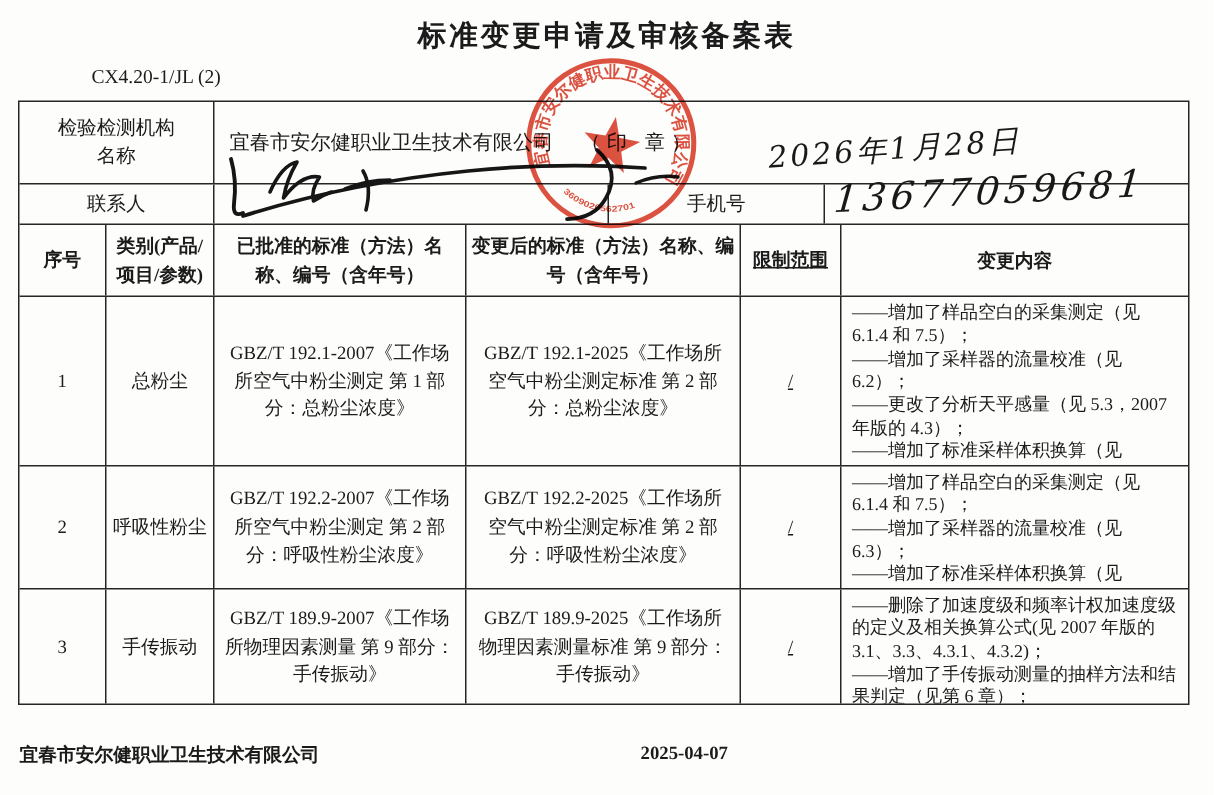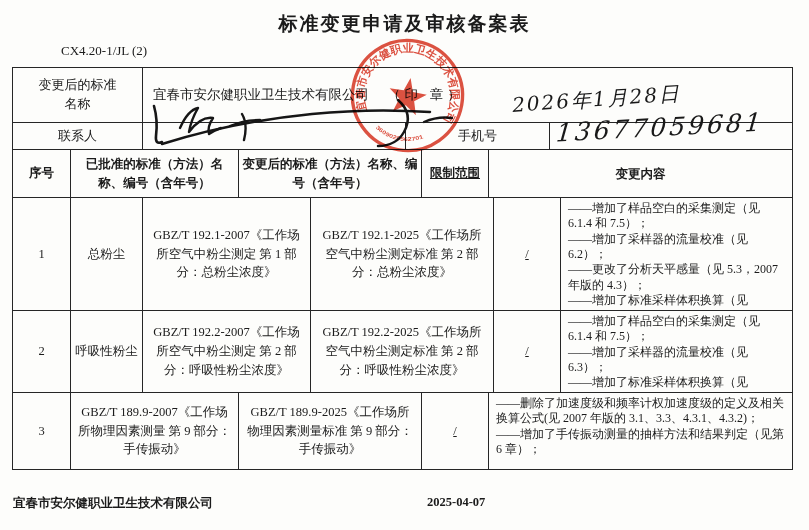--- a/index.html
+++ b/index.html
@@ -73,37 +73,38 @@
 <body>
 
 <div class="page">
 
   <div class="doc-title">标准变更申请及审核备案表</div>
   <div class="doc-code">CX4.20-1/JL (2)</div>
 
   <div class="form">
 
     <div class="row rowA">
-      <div class="cell c-label">变更后的标准
+      <div class="cell c-label">检验检测机构
 名称</div>
       <div class="cell c-orgval">
         <span>宜春市安尔健职业卫生技术有限公司</span>
         <span class="seal-note">（印 章）</span>
       </div>
     </div>
 
     <div class="row rowB">
       <div class="cell c-label">联系人</div>
       <div class="cell c-sigspace"></div>
       <div class="cell c-phlabel">手机号</div>
       <div class="cell c-phval"></div>
     </div>
 
     <div class="row rowH">
       <div class="cell c-no hd">序号</div>
+      <div class="cell c-cat hd">类别(产品/项目/参数)</div>
       <div class="cell c-appr hd">已批准的标准（方法）名称、编号（含年号）</div>
       <div class="cell c-chg hd">变更后的标准（方法）名称、编号（含年号）</div>
       <div class="cell c-scope hd">限制范围</div>
       <div class="cell c-content hd" style="align-items:center;justify-content:center;text-align:left;font-size:12.5px;">变更内容</div>
     </div>
 
     <div class="row rowR1">
       <div class="cell c-no">1</div>
       <div class="cell c-cat">总粉尘</div>
       <div class="cell c-appr">GBZ/T 192.1-2007《工作场所空气中粉尘测定 第 1 部分：总粉尘浓度》</div>
@@ -123,20 +124,21 @@
       <div class="cell c-chg">GBZ/T 192.2-2025《工作场所空气中粉尘测定标准 第 2 部分：呼吸性粉尘浓度》</div>
       <div class="cell c-scope">/</div>
       <div class="cell c-content">——增加了样品空白的采集测定（见 6.1.4 和 7.5）；
 ——增加了采样器的流量校准（见 6.3）；
 ——增加了标准采样体积换算（见 10.2）；
 ——增加了称量条件（见 11.5）。</div>
     </div>
 
     <div class="row rowR3">
       <div class="cell c-no">3</div>
+      <div class="cell c-cat">手传振动</div>
       <div class="cell c-appr">GBZ/T 189.9-2007《工作场所物理因素测量 第 9 部分：手传振动》</div>
       <div class="cell c-chg">GBZ/T 189.9-2025《工作场所物理因素测量标准 第 9 部分：手传振动》</div>
       <div class="cell c-scope">/</div>
       <div class="cell c-content">——删除了加速度级和频率计权加速度级的定义及相关换算公式(见 2007 年版的 3.1、3.3、4.3.1、4.3.2)；
 ——增加了手传振动测量的抽样方法和结果判定（见第 6 章）；</div>
     </div>
   </div>
 
   <div class="hand hand-date">2026年1月28日</div>
   <div class="hand hand-phone">13677059681</div>

